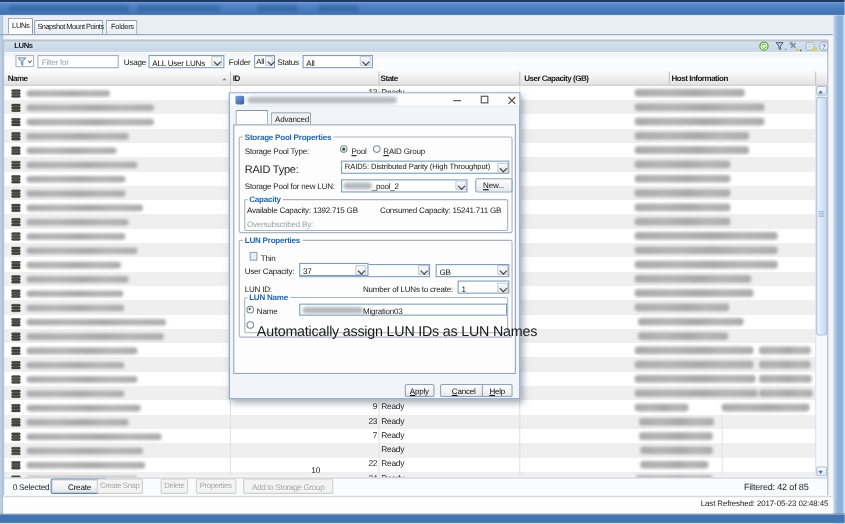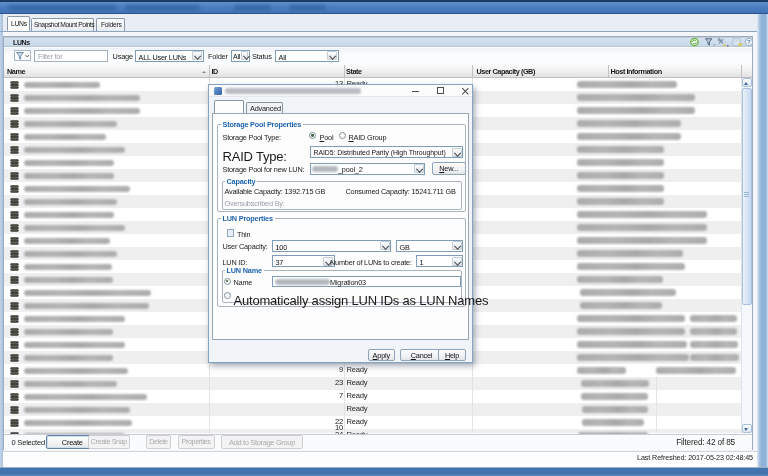--- a/index.html
+++ b/index.html
@@ -280,21 +280,21 @@
 <div class="blob gst" style="left:581px;top:393px;width:67px;height:6.5px;background:#b0b0b0"></div>
 <div class="t" style="left:283px;top:390.8px;width:60px;text-align:right;font-size:7.6px;color:#222">7</div>
 <div class="t" style="left:346.5px;top:390.8px;font-size:7.6px;color:#222">Ready</div>
 <svg class="abs" style="left:10px;top:405.5px" width="9" height="8" viewBox="0 0 9 8">
 <rect x="0.5" y="0.5" width="8" height="2" rx="1" fill="#4a4a42" stroke="#2e2e28" stroke-width="0.5"></rect>
 <rect x="0.5" y="3" width="8" height="2" rx="1" fill="#4a4a42" stroke="#2e2e28" stroke-width="0.5"></rect>
 <rect x="0.5" y="5.5" width="8" height="2" rx="1" fill="#4a4a42" stroke="#2e2e28" stroke-width="0.5"></rect>
 </svg>
 <div class="blob gst" style="left:24px;top:406.5px;width:106px;height:6px;background:#aaa"></div>
 <div class="blob gst" style="left:582px;top:406px;width:66px;height:6.5px;background:#b0b0b0"></div>
-<div class="t" style="left:283px;top:423px;width:60px;text-align:right;font-size:7.6px;color:#222">10</div>
+<div class="t" style="left:283px;top:423px;width:60px;text-align:left;font-size:7.6px;color:#222">10</div>
 <div class="t" style="left:346.5px;top:403.8px;font-size:7.6px;color:#222">Ready</div>
 <svg class="abs" style="left:10px;top:418.5px" width="9" height="8" viewBox="0 0 9 8">
 <rect x="0.5" y="0.5" width="8" height="2" rx="1" fill="#4a4a42" stroke="#2e2e28" stroke-width="0.5"></rect>
 <rect x="0.5" y="3" width="8" height="2" rx="1" fill="#4a4a42" stroke="#2e2e28" stroke-width="0.5"></rect>
 <rect x="0.5" y="5.5" width="8" height="2" rx="1" fill="#4a4a42" stroke="#2e2e28" stroke-width="0.5"></rect>
 </svg>
 <div class="blob gst" style="left:24px;top:419.5px;width:108px;height:6px;background:#aaa"></div>
 <div class="blob gst" style="left:582px;top:419px;width:62px;height:6.5px;background:#b0b0b0"></div>
 <div class="t" style="left:283px;top:416.8px;width:60px;text-align:right;font-size:7.6px;color:#222">22</div>
 <div class="t" style="left:346.5px;top:416.8px;font-size:7.6px;color:#222">Ready</div>
@@ -341,21 +341,21 @@
 <div class="abs" style="left:213.5px;top:100px;width:30px;height:13.5px;background:#fdfdfe;border:1px solid #8795a3;border-bottom:1px solid #fdfdfe;border-radius:2px 2px 0 0"></div>
 <div class="t" style="left:218px;top:121px;font-size:7.3px">General</div>
 <div class="abs" style="left:212px;top:113px;width:257px;height:226.5px;background:#fdfdfe;border:1px solid #98a6b4"></div>
 <div class="grp" style="left:217px;top:123.5px;width:249px;height:88px"></div>
 <div class="glabel" style="left:220.5px;top:119.5px;font-size:7.3px">Storage Pool Properties</div>
 <div class="t" style="left:222.5px;top:132.5px;font-size:7.3px">Storage Pool Type:</div>
 <div class="radio sel" style="left:309px;top:132px"></div>
 <div class="t" style="left:319.5px;top:132.5px;font-size:7.3px"><u>P</u>ool</div>
 <div class="radio" style="left:338.5px;top:132px"></div>
 <div class="t" style="left:348.5px;top:132.5px;font-size:7.3px"><u>R</u>AID Group</div>
-<div class="t" style="left:222.5px;top:148.5px;font-size:13px">RAID Type:</div>
+<div class="t" style="left:222.5px;top:148.5px;font-size:10px">RAID Type:</div>
 <div class="combo" style="left:309.5px;top:146px;width:153.5px;height:12px">
     <span class="cv" style="font-size:6.9px;letter-spacing:-0.05px">RAID5: Distributed Parity (High Throughput)</span>
     <span class="cbtn"></span>
   </div>
 <div class="t" style="left:222.5px;top:164.5px;font-size:7.3px">Storage Pool for new LUN:</div>
 <div class="combo" style="left:309.5px;top:162.5px;width:115.5px;height:12px">
     <span class="cbtn"></span>
   </div>
 <div class="blob" style="left:312px;top:165.5px;width:26px;height:6px;background:#b4b8be"></div>
 <div class="t" style="left:338px;top:165px;font-size:7.3px">_pool_2</div>
@@ -372,21 +372,21 @@
 <div class="t" style="left:222.5px;top:242px;font-size:7.3px">User Capacity:</div>
 <div class="combo" style="left:271.5px;top:239.5px;width:119.5px;height:12px">
     <span class="cv">100</span>
     <span class="cbtn"></span>
   </div>
 <div class="combo" style="left:395.5px;top:239.5px;width:67.5px;height:12px">
     <span class="cv">GB</span>
     <span class="cbtn"></span>
   </div>
 <div class="t" style="left:222.5px;top:257.5px;font-size:7.3px">LUN ID:</div>
-<div class="combo" style="left:271.5px;top:255px;width:63px;height:12px">
+<div class="combo" style="left:271.5px;top:239px;width:63px;height:12px">
     <span class="cv">37</span>
     <span class="cbtn"></span>
   </div>
 <div class="t" style="left:330px;top:257.5px;font-size:7.3px">Number of LUNs to create:</div>
 <div class="combo" style="left:415.5px;top:255px;width:47.5px;height:12px">
     <span class="cv">1</span>
     <span class="cbtn"></span>
   </div>
 <div class="grp" style="left:221.5px;top:269.5px;width:240.5px;height:33.5px"></div>
 <div class="glabel" style="left:224.5px;top:265.5px;font-size:7.3px;font-weight:bold">LUN Name</div>

